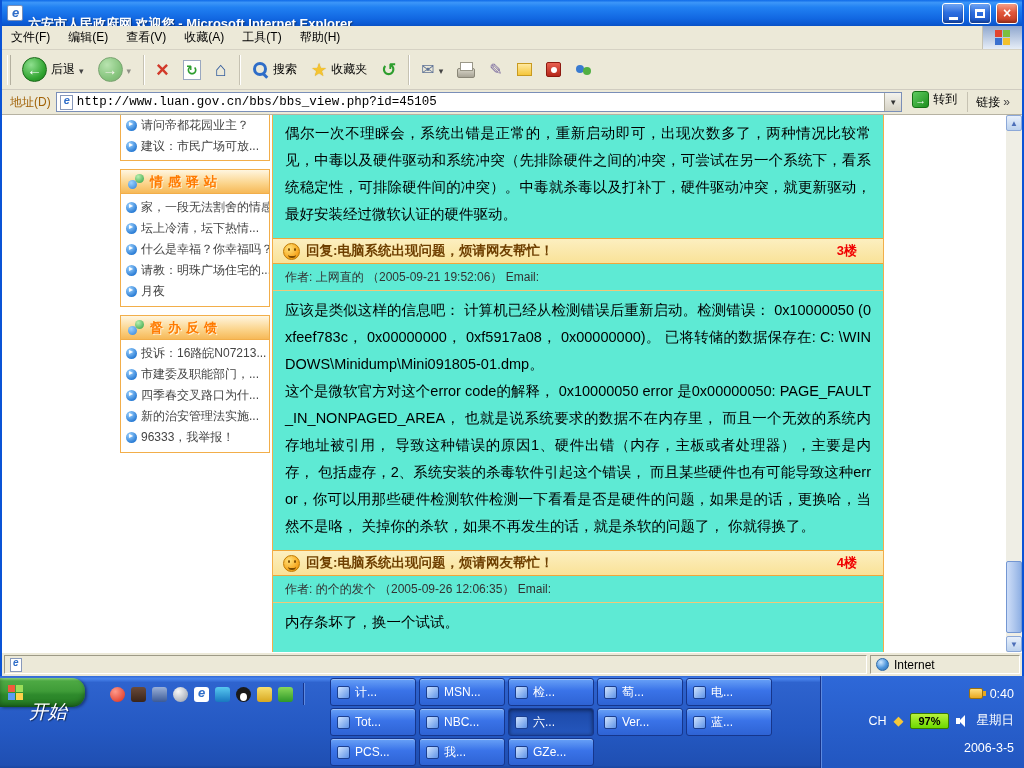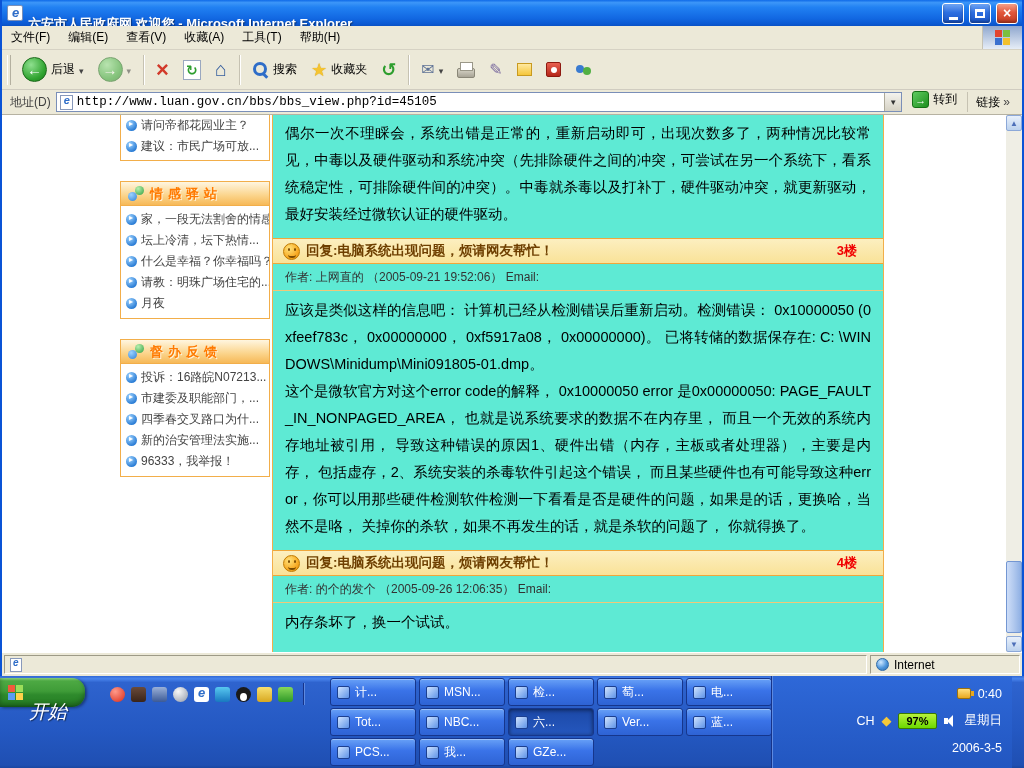--- a/index.html
+++ b/index.html
@@ -59,42 +59,42 @@
   .print::after { content:""; position:absolute; left:3px; top:0; width:11px; height:7px; background:#fff; border:1px solid #9A9788; }
   .edit-ico::before { content:"✎"; font-size:16px; color:#7A6A9E; }
   .disc { width:15px; height:13px; background:linear-gradient(#FFE9A0,#F5C63A); border:1px solid #C89A20; }
   .redapp { width:15px; height:15px; border-radius:2px; background:linear-gradient(#E86050,#B5271A); border:1px solid #8E1A10; position:relative; }
   .redapp::after { content:""; position:absolute; left:4px; top:4px; width:6px; height:6px; border-radius:50%; background:#fff; }
   .msn { width:17px; height:15px; position:relative; }
   .msn::before { content:""; position:absolute; left:1px; top:3px; width:8px; height:8px; border-radius:50%; background:#3A7BD0; }
   .msn::after { content:""; position:absolute; left:8px; top:5px; width:8px; height:8px; border-radius:50%; background:#52B043; }
 
   .addressbar { height:25px; flex:none; display:flex; align-items:center; gap:5px; background:#ECE9D8; border-bottom:1px solid #B6B2A2; padding:0 4px; }
-  .addr-label { font-size:12px; color:#404040; padding-left:4px; white-space:nowrap; }
+  .addr-label { font-size:12px; color:#a16207; padding-left:4px; white-space:nowrap; }
   .addr-input { flex:1; height:20px; background:#fff; border:1px solid #7A8FB8; display:flex; align-items:center; gap:4px; padding-left:3px; overflow:hidden; }
   .page-ico { width:13px; height:15px; flex:none; background:#fff; border:1px solid #8899BB; position:relative; }
   .page-ico::before { content:"e"; position:absolute; left:3px; top:-2px; color:#2E6DC8; font-weight:bold; font-style:italic; font-size:11px; }
   .url { flex:1; font-family:"Liberation Mono","DejaVu Sans Mono",monospace; font-size:12.5px; color:#000; white-space:nowrap; overflow:hidden; }
   .addr-dd { width:17px; height:18px; flex:none; background:linear-gradient(180deg,#F4F3EE,#D6D2C4); border-left:1px solid #AEAA9A;
              display:flex; align-items:center; justify-content:center; font-size:8px; color:#333; }
   .addr-dd::before { content:"▼"; }
   .go-btn { display:flex; gap:4px; font-size:12px; height:22px; padding:0 5px; white-space:nowrap; }
   .go-ico { width:17px; height:17px; border-radius:3px; background:linear-gradient(135deg,#5FCB5F,#1E8E1E); border:1px solid #157015;
             display:flex; align-items:center; justify-content:center; color:#fff; font-weight:bold; font-size:11px; }
   .go-ico::before { content:"→"; }
   .links { display:flex; align-items:center; gap:3px; font-size:12px; height:20px; padding:0 8px; border-left:1px solid #C6C2B2; white-space:nowrap; }
   .chev::before { content:"»"; color:#444; }
 
   
   .viewport { flex:1; position:relative; background:#fff; overflow:hidden; }
   .pagearea { position:absolute; left:0; top:0; right:16px; bottom:0; background:#fff; overflow:hidden; }
 
   
   .sidebar { position:absolute; left:118px; top:0; width:150px; }
-  .side-box { border:1px solid #F2AE4A; border-top:none; margin-bottom:20px; background:#fff; padding-bottom:3px;text-align:center; }
+  .side-box { border:1px solid #F2AE4A; border-top:none; margin-bottom:8px; background:#fff; padding-bottom:3px;text-align:center; }
   .side-box.headed { border-top:1px solid #F2AE4A; padding-bottom:4px; }
   .side-header { height:24px; display:flex; align-items:center; gap:6px; padding-left:7px;
     background:linear-gradient(180deg,#FFF6E0,#FBD389 60%,#F6B958); border-bottom:1px solid #F2AE4A; margin-bottom:3px; }
   .side-title { font-weight:bold; color:#FF7A00; letter-spacing:5px; font-size:13px; text-shadow:1px 1px 0 #FFF3D8; white-space:nowrap; }
   .clover { width:16px; height:16px; position:relative; flex:none; }
   .clover::before { content:""; position:absolute; left:0; top:6px; width:9px; height:9px; border-radius:50%; background:radial-gradient(circle at 35% 30%,#9CD2FF,#2E7FD6); }
   .clover::after { content:""; position:absolute; left:7px; top:0; width:9px; height:9px; border-radius:50%; background:radial-gradient(circle at 35% 30%,#B8F0B0,#2E9E3E); }
   .side-item { display:flex; align-items:center; gap:4px; height:21px; padding-left:5px; font-size:12px; color:#444;
                white-space:nowrap; overflow:hidden; cursor:default; }
   .bullet { width:11px; height:11px; flex:none; border-radius:50%; position:relative;
@@ -168,21 +168,21 @@
 
   .taskgrid { position:absolute; left:330px; top:2px; display:grid; grid-template-columns:repeat(5,86px);
               grid-auto-rows:28px; gap:2px 3px; }
   .tbtn { display:flex; align-items:center; gap:5px; padding:0 6px; border-radius:3px; overflow:hidden;
     background:linear-gradient(180deg,#68A1F7,#3A73E8 45%,#2E63D4); border:1px solid #16368C;
     box-shadow:inset 0 1px 0 rgba(255,255,255,.35); color:#fff; font-size:12px; white-space:nowrap; cursor:default; }
   .tbtn.pressed { background:linear-gradient(180deg,#1C49A8,#2557BE); box-shadow:inset 0 1px 4px rgba(0,0,0,.55); }
   .tbtn-ico { width:13px; height:13px; flex:none; border-radius:2px;
     background:linear-gradient(135deg,#CFE3FF,#5E93E8); border:1px solid #1C3F90; }
 
-  .tray { position:absolute; right:12px; top:0; bottom:0; width:241px; display:flex; flex-direction:column;
+  .tray { position:absolute; right:0; top:0; bottom:0; width:204px; display:flex; flex-direction:column;
     justify-content:space-around; align-items:flex-end; padding:5px 10px 7px 8px;
     background:linear-gradient(180deg,#2E68D8 0%,#2256C0 100%); border-left:1px solid #16338A;
     box-shadow:inset 1px 0 0 #5E8AE0; }
   .tray-row { display:flex; align-items:center; gap:7px; color:#fff; font-size:12.5px; }
   .power { width:14px; height:11px; background:linear-gradient(#FFE080,#E8A820); border:1px solid #9A7010; border-radius:2px; position:relative; }
   .power::after { content:""; position:absolute; right:-4px; top:2px; width:3px; height:5px; background:#E8A820; }
   .alert::before { content:"◆"; color:#F5C839; font-size:13px; }
   .battery { background:linear-gradient(#B8F23C,#6CD800); border:1px solid #3A7A00; color:#000;
              font-size:11px; font-weight:bold; padding:1px 7px; border-radius:2px; }
   .speaker { width:14px; height:12px; position:relative; }

